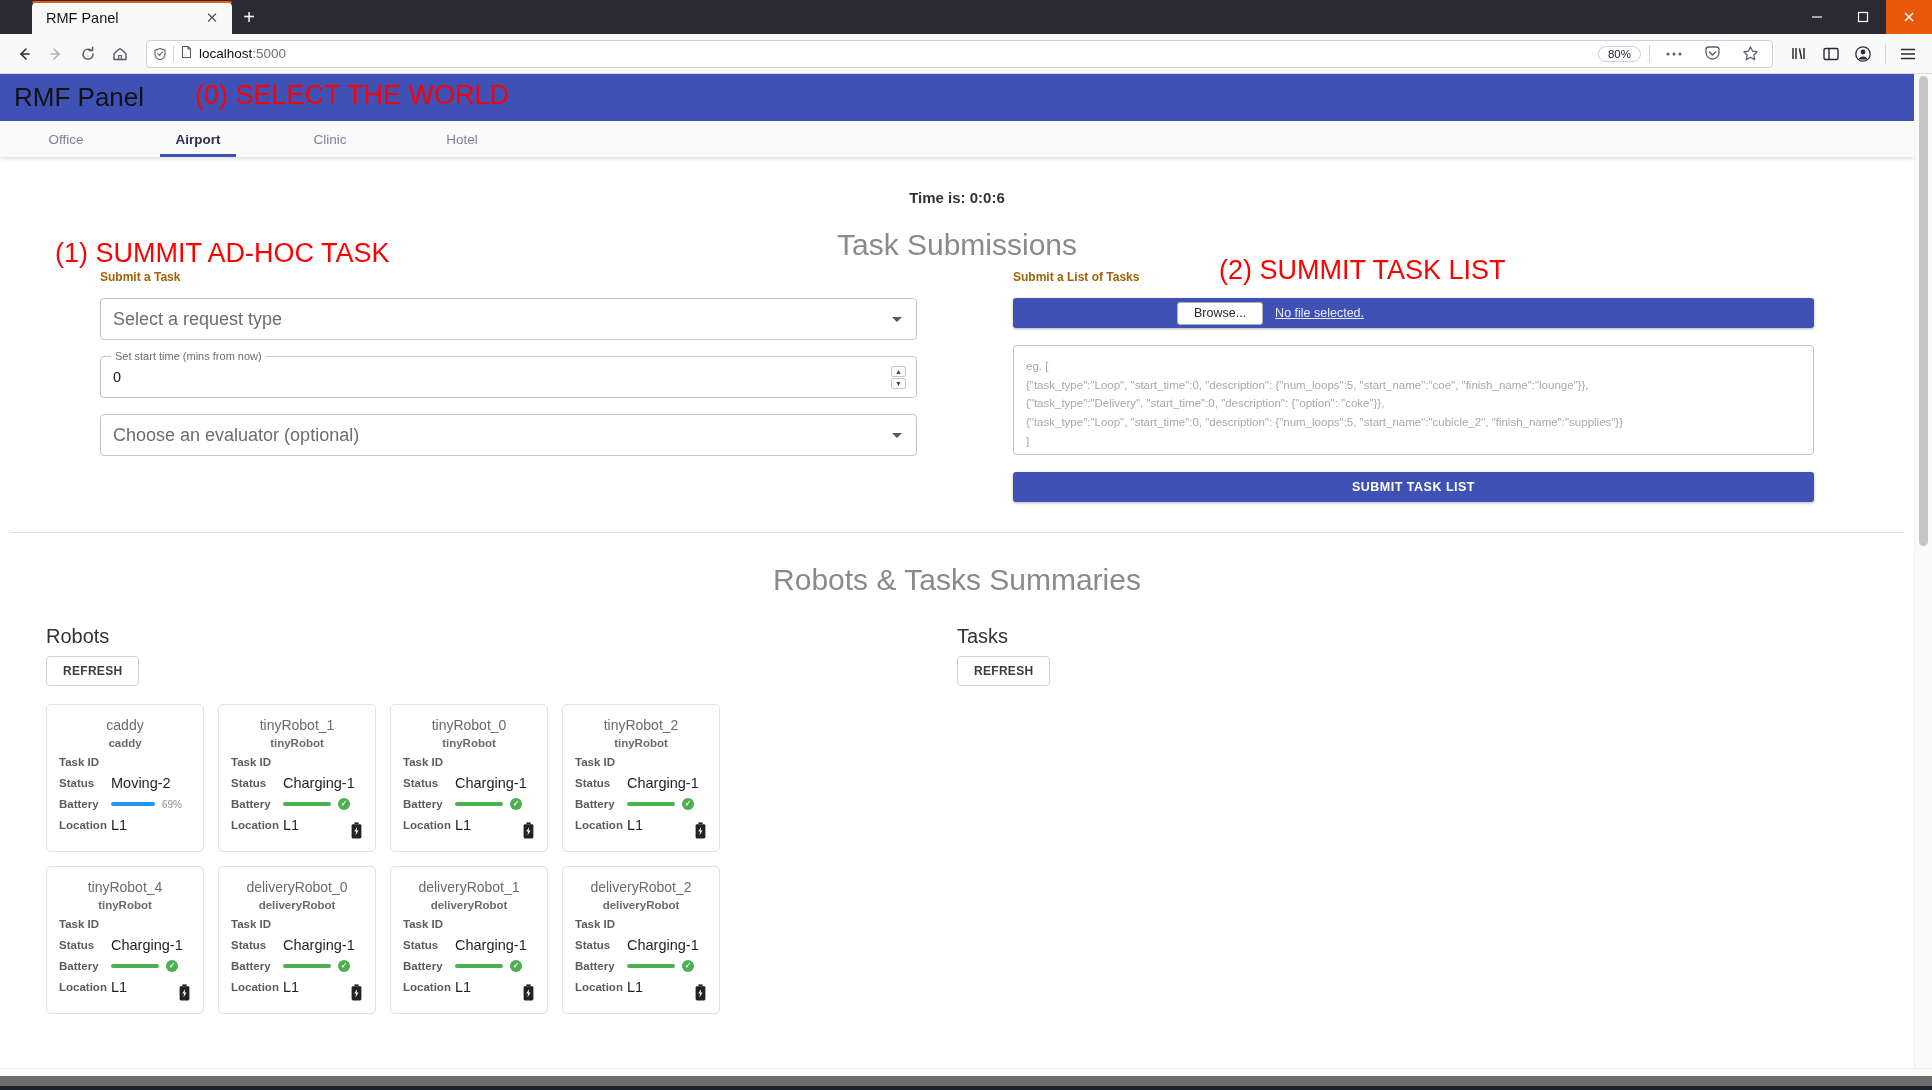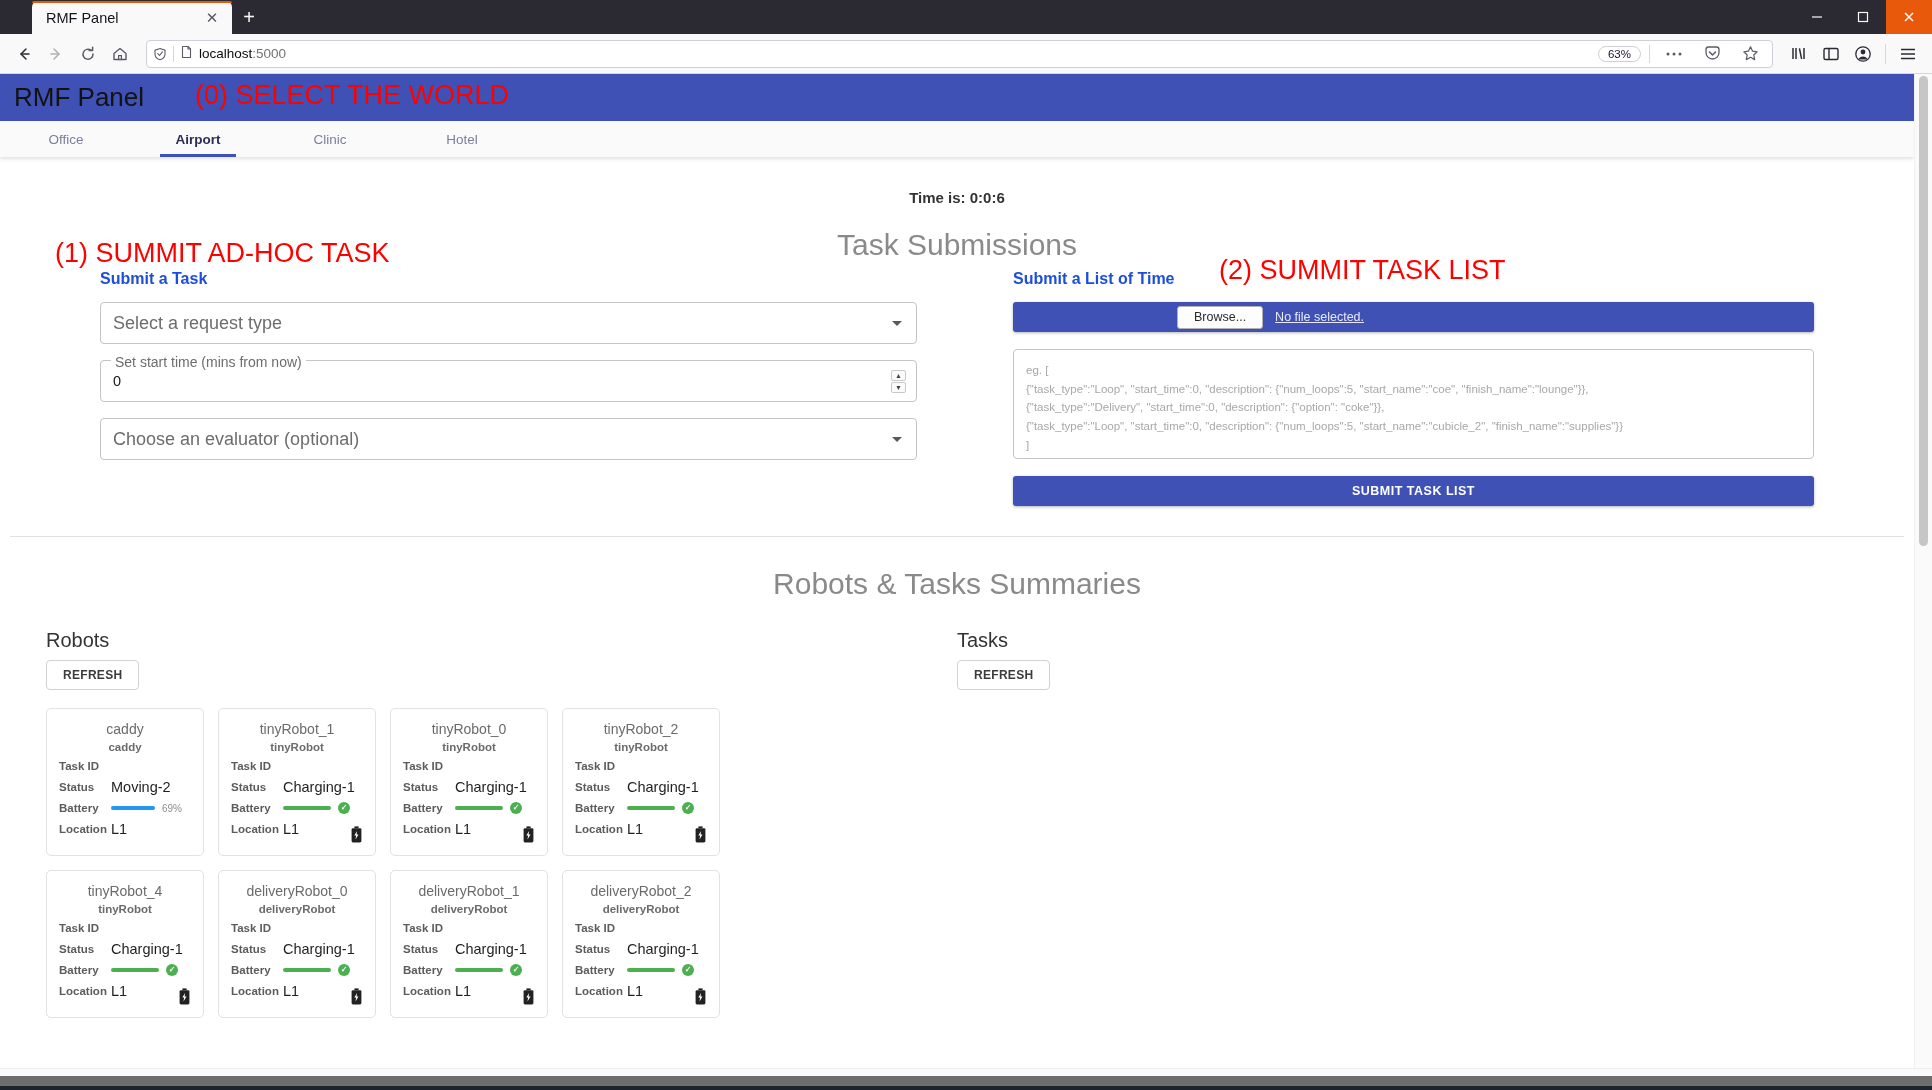--- a/index.html
+++ b/index.html
@@ -96,35 +96,35 @@
   }
 
   .cols { display:flex; margin-top: 8px; position:relative; }
   .col { width: 50%; padding: 0 0 0 0; position:relative; }
   .col-inner-left { padding-left: 100px; padding-right: 40px; }
   .col-inner-right { padding-left: 56px; padding-right: 100px; }
 
   .annot-1 { position:absolute; left: 55px; top: -32px; font-size:27px; }
   .annot-2 { position:absolute; left: 262px; top: -15px; font-size:27px;text-align:center; }
 
-  .sub-head { font-size: 16px; font-weight:700; color:#1d4ed8; margin-bottom: 14px; }
+  .sub-head { font-size: 12px; font-weight:700; color:#a16207; margin-bottom: 14px; }
 
   .field {
     height: 42px; border:1px solid #c4c4c4; border-radius:4px; display:flex; align-items:center;
     padding: 0 10px 0 12px; background:#fff; position:relative; margin-bottom: 16px;
   }
   .field .ph { flex:1; font-size: 18px; color:#6d6d6d; }
   .caret {
     width:0; height:0; border-left:5px solid transparent; border-right:5px solid transparent;
     border-top:5px solid #5a5a5a; margin-right:4px;
   }
   .field.notched { margin-bottom: 16px; }
   .field.notched .legend {
     position:absolute; top:-7px; left:10px; background:#fff; padding: 0 4px;
-    font-size: 14px; color:#6d6d6d;
+    font-size: 11px; color:#6d6d6d;
   }
   .field .val { flex:1; font-size: 14.5px; color:#1a1a1a; }
   .spin { display:flex; flex-direction:column; gap:1px; }
   .spin div {
     width:15px; height:11px; border:1px solid #c9c9c9; border-radius:2px; background:#fafafa;
     display:flex; align-items:center; justify-content:center; font-size:7px; color:#444; line-height:1;
   }
 
   .filebar {
     height: 30px; background:#3f51b5; border-radius:3px; display:flex; align-items:center;
@@ -265,21 +265,21 @@
           </svg>
       </span>
       <span class="url-sep"></span>
       <span class="url-page">
         <svg width="13" height="14" viewBox="0 0 13 14">
             <path d="M2.5 1.5 L8 1.5 L10.5 4 L10.5 12.5 L2.5 12.5 Z" fill="none" stroke="#5b5b66" stroke-width="1.1" stroke-linejoin="round"></path>
             <path d="M8 1.5 L8 4 L10.5 4" fill="none" stroke="#5b5b66" stroke-width="1.1" stroke-linejoin="round"></path>
           </svg>
       </span>
       <span class="url-text"><span>localhost</span><span class="dim">:5000</span></span>
-      <span class="zoom-pill">63%</span>
+      <span class="zoom-pill">80%</span>
       <span class="url-sep2"></span>
       <span class="nav-icon">
         <svg width="18" height="6" viewBox="0 0 18 6">
             <circle cx="3" cy="3" r="1.5" fill="#5b5b66"></circle>
             <circle cx="9" cy="3" r="1.5" fill="#5b5b66"></circle>
             <circle cx="15" cy="3" r="1.5" fill="#5b5b66"></circle>
           </svg>
       </span>
       <span class="nav-icon">
         <svg width="17" height="17" viewBox="0 0 17 17">
@@ -371,21 +371,21 @@
               <div class="field">
                 <span class="ph">Choose an evaluator (optional)</span>
                 <span class="caret"></span>
               </div>
             </div>
           </div>
 
           <div class="col">
             <div class="col-inner-right">
               <div class="annot annot-2">(2) SUMMIT TASK LIST</div>
-              <div class="sub-head">Submit a List of Time</div>
+              <div class="sub-head">Submit a List of Tasks</div>
 
               <div class="filebar">
                 <span class="browse-btn">Browse...</span>
                 <span class="file-status">No file selected.</span>
               </div>
 
               <div class="textarea">eg. [
 {"task_type":"Loop", "start_time":0, "description": {"num_loops":5, "start_name":"coe", "finish_name":"lounge"}},
 {"task_type":"Delivery", "start_time":0, "description": {"option": "coke"}},
 {"task_type":"Loop", "start_time":0, "description": {"num_loops":5, "start_name":"cubicle_2", "finish_name":"supplies"}}

